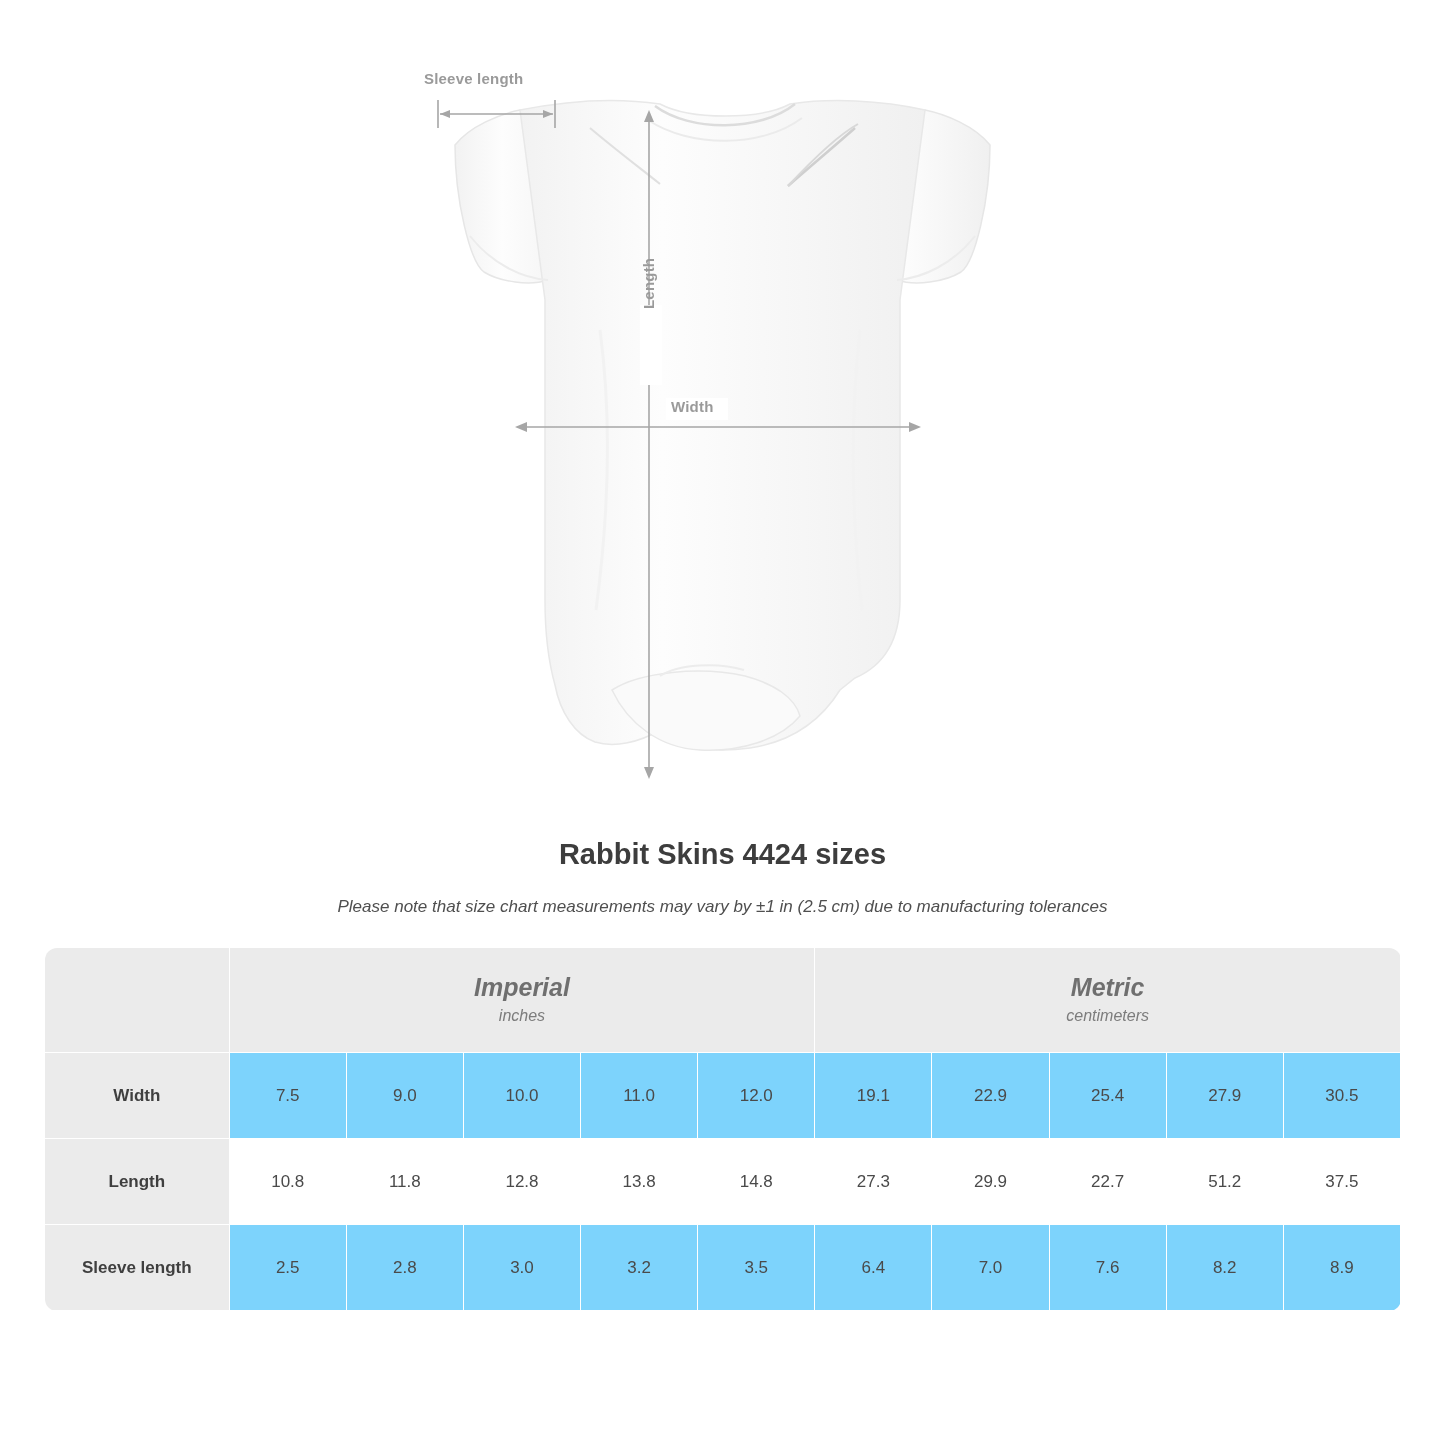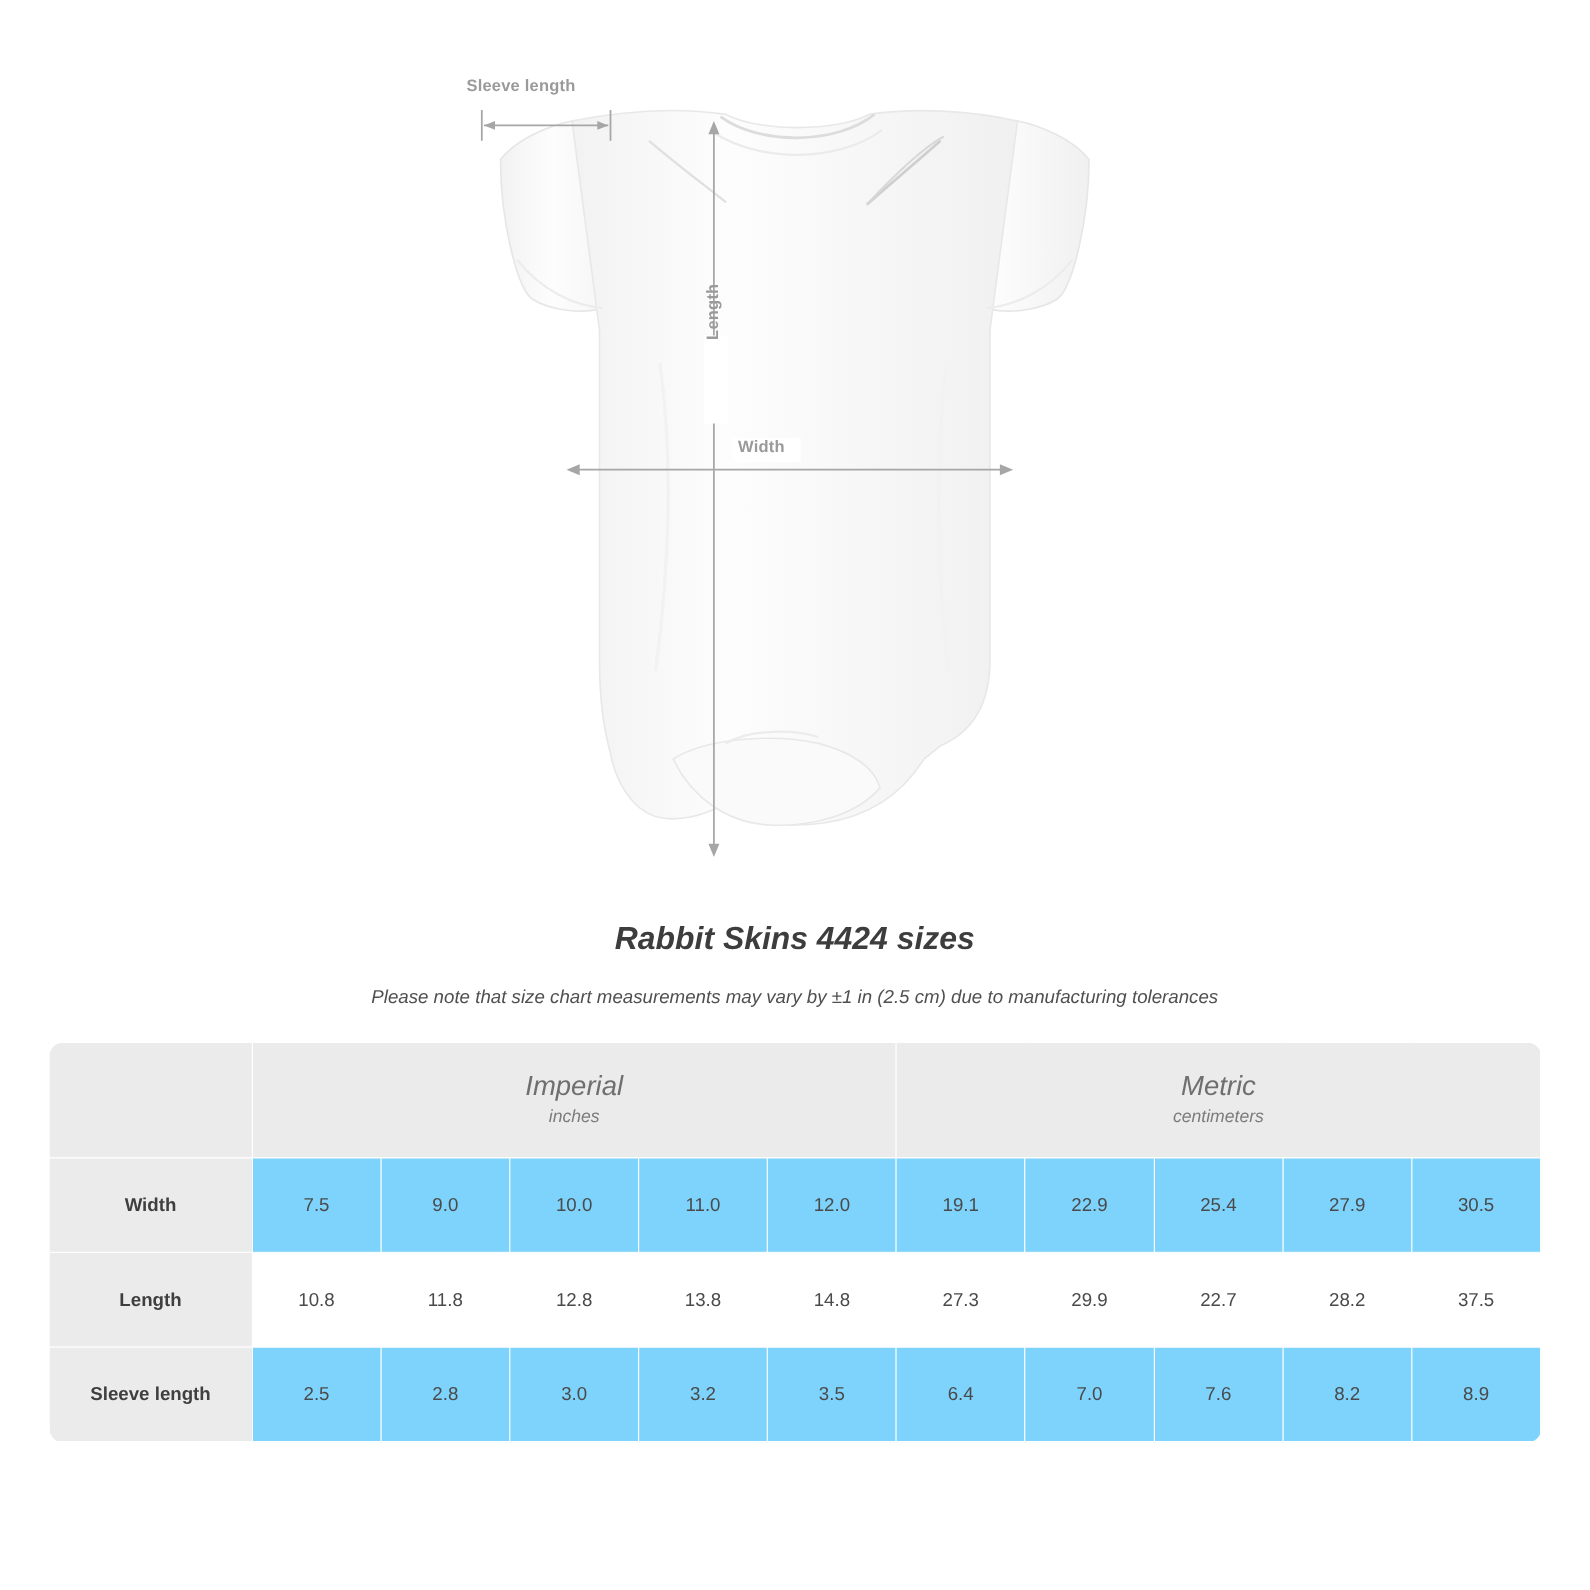--- a/index.html
+++ b/index.html
@@ -58,21 +58,20 @@
   
   .title-block {
     text-align: center;
     margin-top: 18px;
   }
   .chart-title {
     font-size: 29px;
     font-weight: bold;
     color: #3d3d3d;
     margin: 0 0 26px 0;
-    font-style: italic;
   }
   .chart-note {
     font-size: 17px;
     font-style: italic;
     color: #4f4f4f;
     margin: 16px;
   }
 
   
   .table-wrap {
@@ -94,21 +93,21 @@
     background: #ebebeb;
     height: 104px;
     padding: 0;
   }
   tr.unit-row td.sys-pad {
     background: #ebebeb;
   }
   .unit-name {
     font-size: 25px;
     font-style: italic;
-    font-weight: normal;
+    font-weight: bold;
     color: #6f6f6f;
     line-height: 1.25;
   }
   .unit-sub {
     font-size: 16px;
     font-style: italic;
     color: #7c7c7c;
     line-height: 1.5;
   }
   tr.head-row td {
@@ -276,21 +275,21 @@
         <tr class="data-row">
           <td class="label-cell">Length</td>
           <td>10.8</td>
           <td>11.8</td>
           <td>12.8</td>
           <td>13.8</td>
           <td>14.8</td>
           <td>27.3</td>
           <td>29.9</td>
           <td>22.7</td>
-          <td>28.2</td>
+          <td>51.2</td>
           <td>37.5</td>
         </tr>
 
         <tr class="data-row alt">
           <td class="label-cell rounded-bl">Sleeve length</td>
           <td>2.5</td>
           <td>2.8</td>
           <td>3.0</td>
           <td>3.2</td>
           <td>3.5</td>

